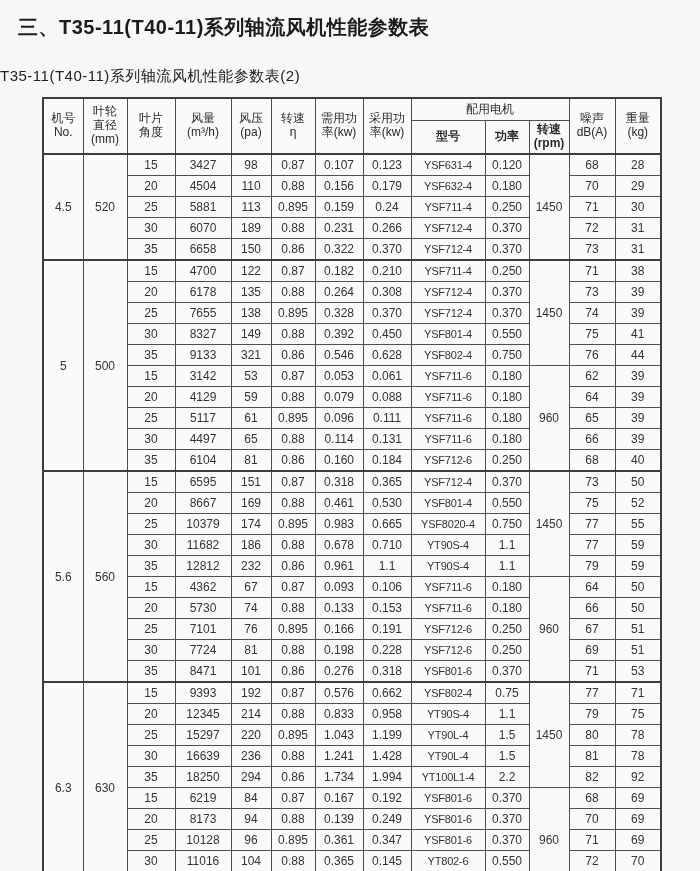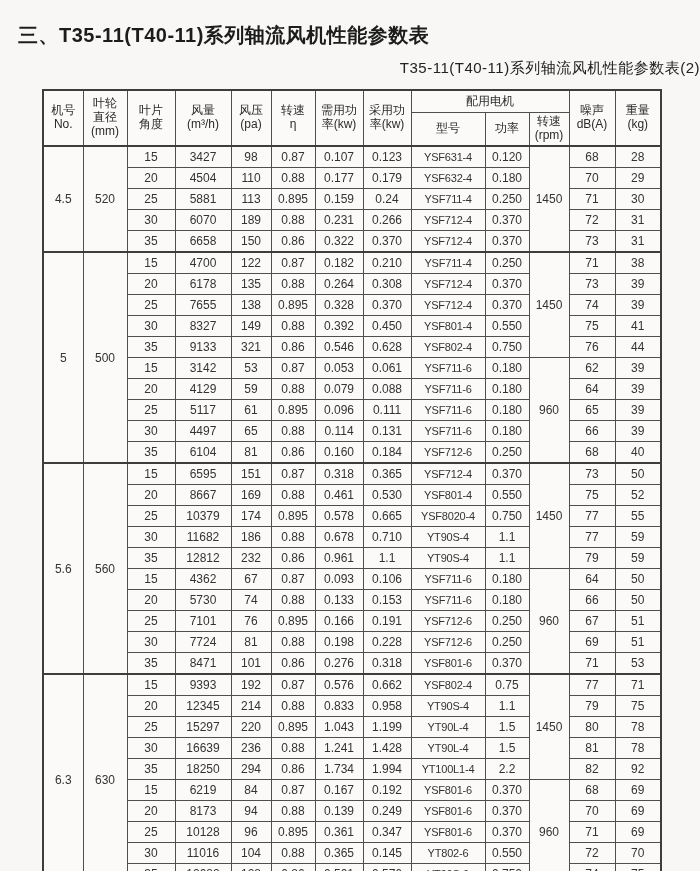--- a/index.html
+++ b/index.html
@@ -5,44 +5,44 @@
   html,body { margin:0; padding:0; }
   body {
     width:700px; height:871px;
     background:#f8f7f5;
     font-family:"Liberation Sans","DejaVu Sans",sans-serif;
     color:#2e2e2e;
     overflow:hidden;
   }
   .page-title {
     font-size:20px; font-weight:bold; color:#1c1c1c;
-    padding:22px 0 0 18px; letter-spacing:0.5px;
+    padding:14px 0 0 18px; letter-spacing:0.5px;
   }
   .page-subtitle {
-    text-align:right; font-size:15px; color:#222;
-    margin-top:10px; letter-spacing:0.5px;
+    text-align:left; font-size:15px; color:#222;
+    margin-top:26px; letter-spacing:0.5px;
   }
   table.perf {
     margin:11px 0 0 42px;
     border-collapse:collapse; table-layout:fixed;
     width:617px;
     border:2px solid #3d3d3d;
     background:#fbfaf9;
   }
   .perf th, .perf td {
     border:1px solid #4f4f4f;
     text-align:center; vertical-align:middle;
     padding:0; overflow:hidden;
   }
   .perf th {
     font-weight:normal; font-size:12px; line-height:1.15;
     white-space:pre-line; padding:2px 0; color:#2a2a2a;
   }
   .perf thead tr.h-top th.h-group { height:17px; }
-  .perf thead tr.h-bottom th { height:28px; }
+  .perf thead tr.h-bottom th { height:28px;font-weight:bold; }
   .perf td {
     font-size:12px; height:20px; line-height:20px; color:#333;
   }
   .perf td.model { font-size:11px; letter-spacing:-0.2px; }
   .perf tr.group-start td { border-top:2px solid #3d3d3d; }
 </style>
 </head>
 <body>
 
 <div class="page-title">三、T35-11(T40-11)系列轴流风机性能参数表</div>
@@ -110,21 +110,21 @@
         <td>0.120</td>
         <td rowspan="5">1450</td>
         <td>68</td>
         <td>28</td>
       </tr>
       <tr>
         <td>20</td>
         <td>4504</td>
         <td>110</td>
         <td>0.88</td>
-        <td>0.177</td>
+        <td>0.156</td>
         <td>0.179</td>
         <td class="model">YSF632-4</td>
         <td>0.180</td>
         <td>70</td>
         <td>29</td>
       </tr>
       <tr>
         <td>25</td>
         <td>5881</td>
         <td>113</td>
@@ -309,21 +309,21 @@
         <td class="model">YSF801-4</td>
         <td>0.550</td>
         <td>75</td>
         <td>52</td>
       </tr>
       <tr>
         <td>25</td>
         <td>10379</td>
         <td>174</td>
         <td>0.895</td>
-        <td>0.578</td>
+        <td>0.983</td>
         <td>0.665</td>
         <td class="model">YSF8020-4</td>
         <td>0.750</td>
         <td>77</td>
         <td>55</td>
       </tr>
       <tr>
         <td>30</td>
         <td>11682</td>
         <td>186</td>

